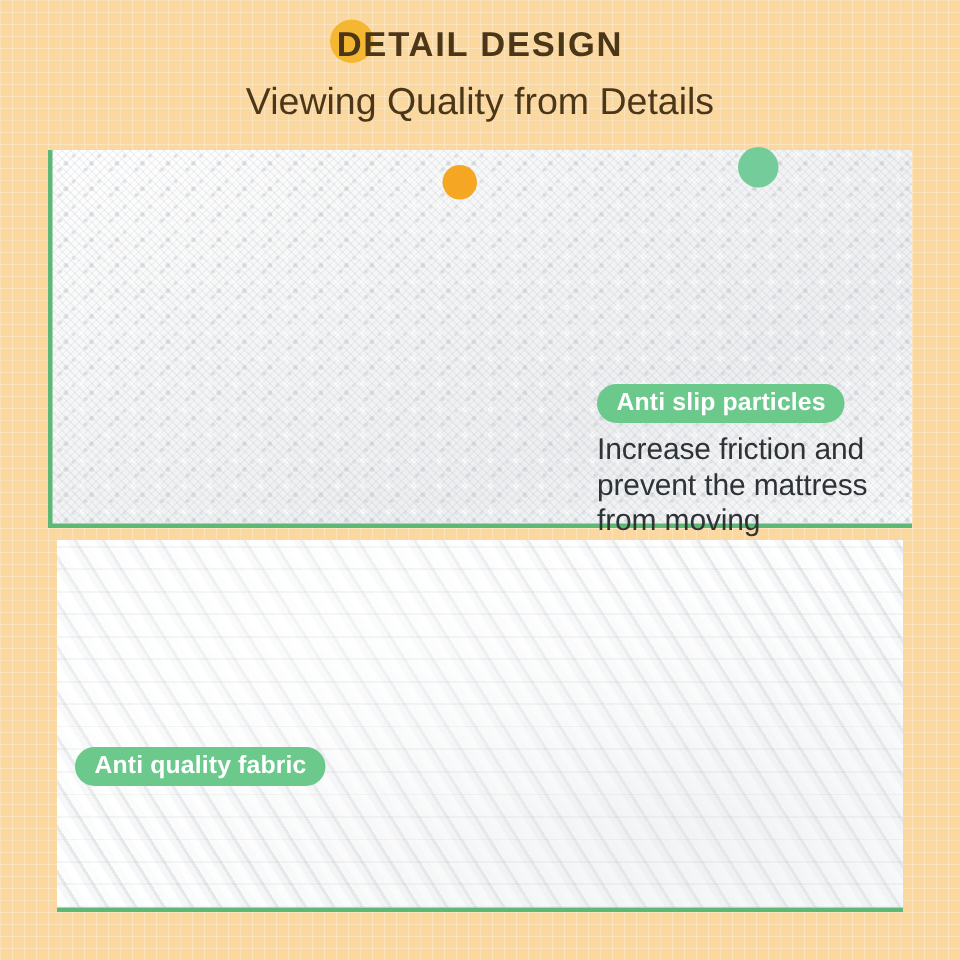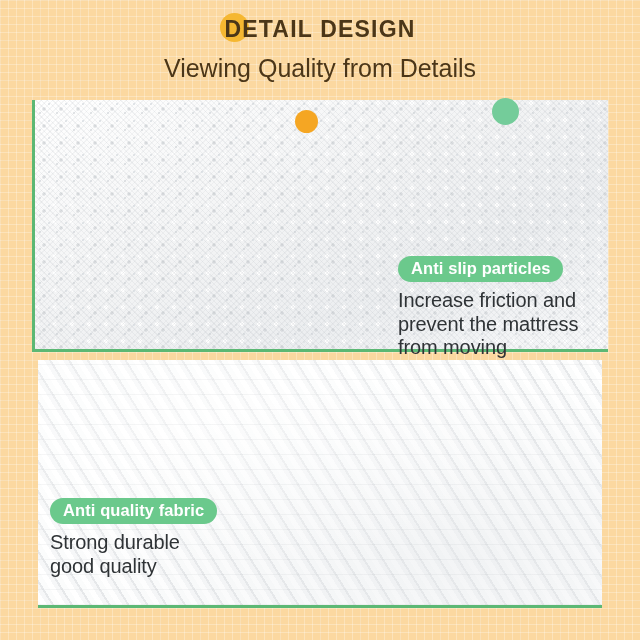--- a/index.html
+++ b/index.html
@@ -207,17 +207,15 @@
     <div class="badge">Anti slip particles</div>
     <div class="desc">Increase friction and
 prevent the mattress
 from moving</div>
   </div>
 
   <div class="panel panel-2"></div>
 
   <div class="callout callout-2">
     <div class="badge">Anti quality fabric</div>
-    <div class="desc">Strong  durable
-good quality</div>
   </div>
 
 </div>
 
 </body></html>

